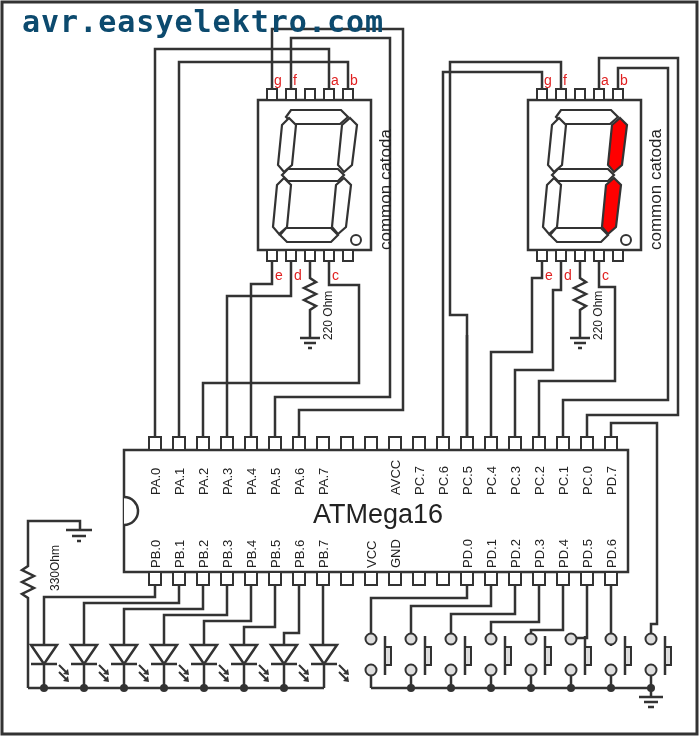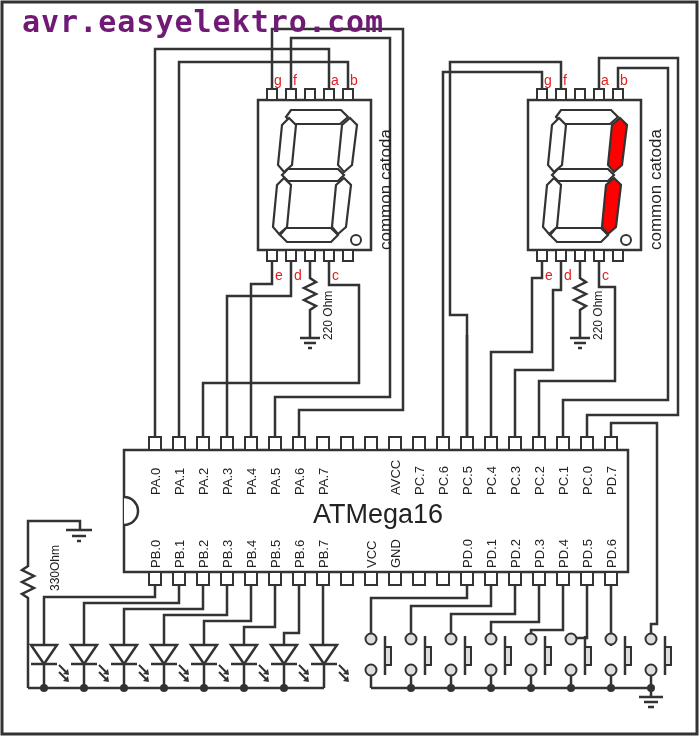--- a/index.html
+++ b/index.html
@@ -1,18 +1,18 @@
 <!DOCTYPE html>
 <html><head>
 <meta charset="utf-8">
 <style>
   html,body{margin:0;padding:0;background:#fff;}
   body{width:700px;height:737px;position:relative;overflow:hidden;font-family:"Liberation Sans",sans-serif;}
   #frame{position:absolute;left:0;top:0;width:700px;height:737px;}
-  .site-title{position:absolute;left:22px;top:4px;font-family:"DejaVu Sans Mono",monospace;font-size:30px;font-weight:bold;color:#701a75;letter-spacing:1px;z-index:2;}
+  .site-title{position:absolute;left:22px;top:4px;font-family:"DejaVu Sans Mono",monospace;font-size:30px;font-weight:bold;color:#0c4a6e;letter-spacing:1px;z-index:2;}
   svg text{font-family:"Liberation Sans",sans-serif;}
 </style>
 </head>
 <body>
 
 <div class="site-title">avr.easyelektro.com</div>
 
 <svg id="frame" viewBox="0 0 700 737" xmlns="http://www.w3.org/2000/svg">
   <rect x="2" y="2" width="695" height="732" fill="none" stroke="#333" stroke-width="3"></rect>
   <g id="wires" fill="none" stroke="#333" stroke-width="2.5">

